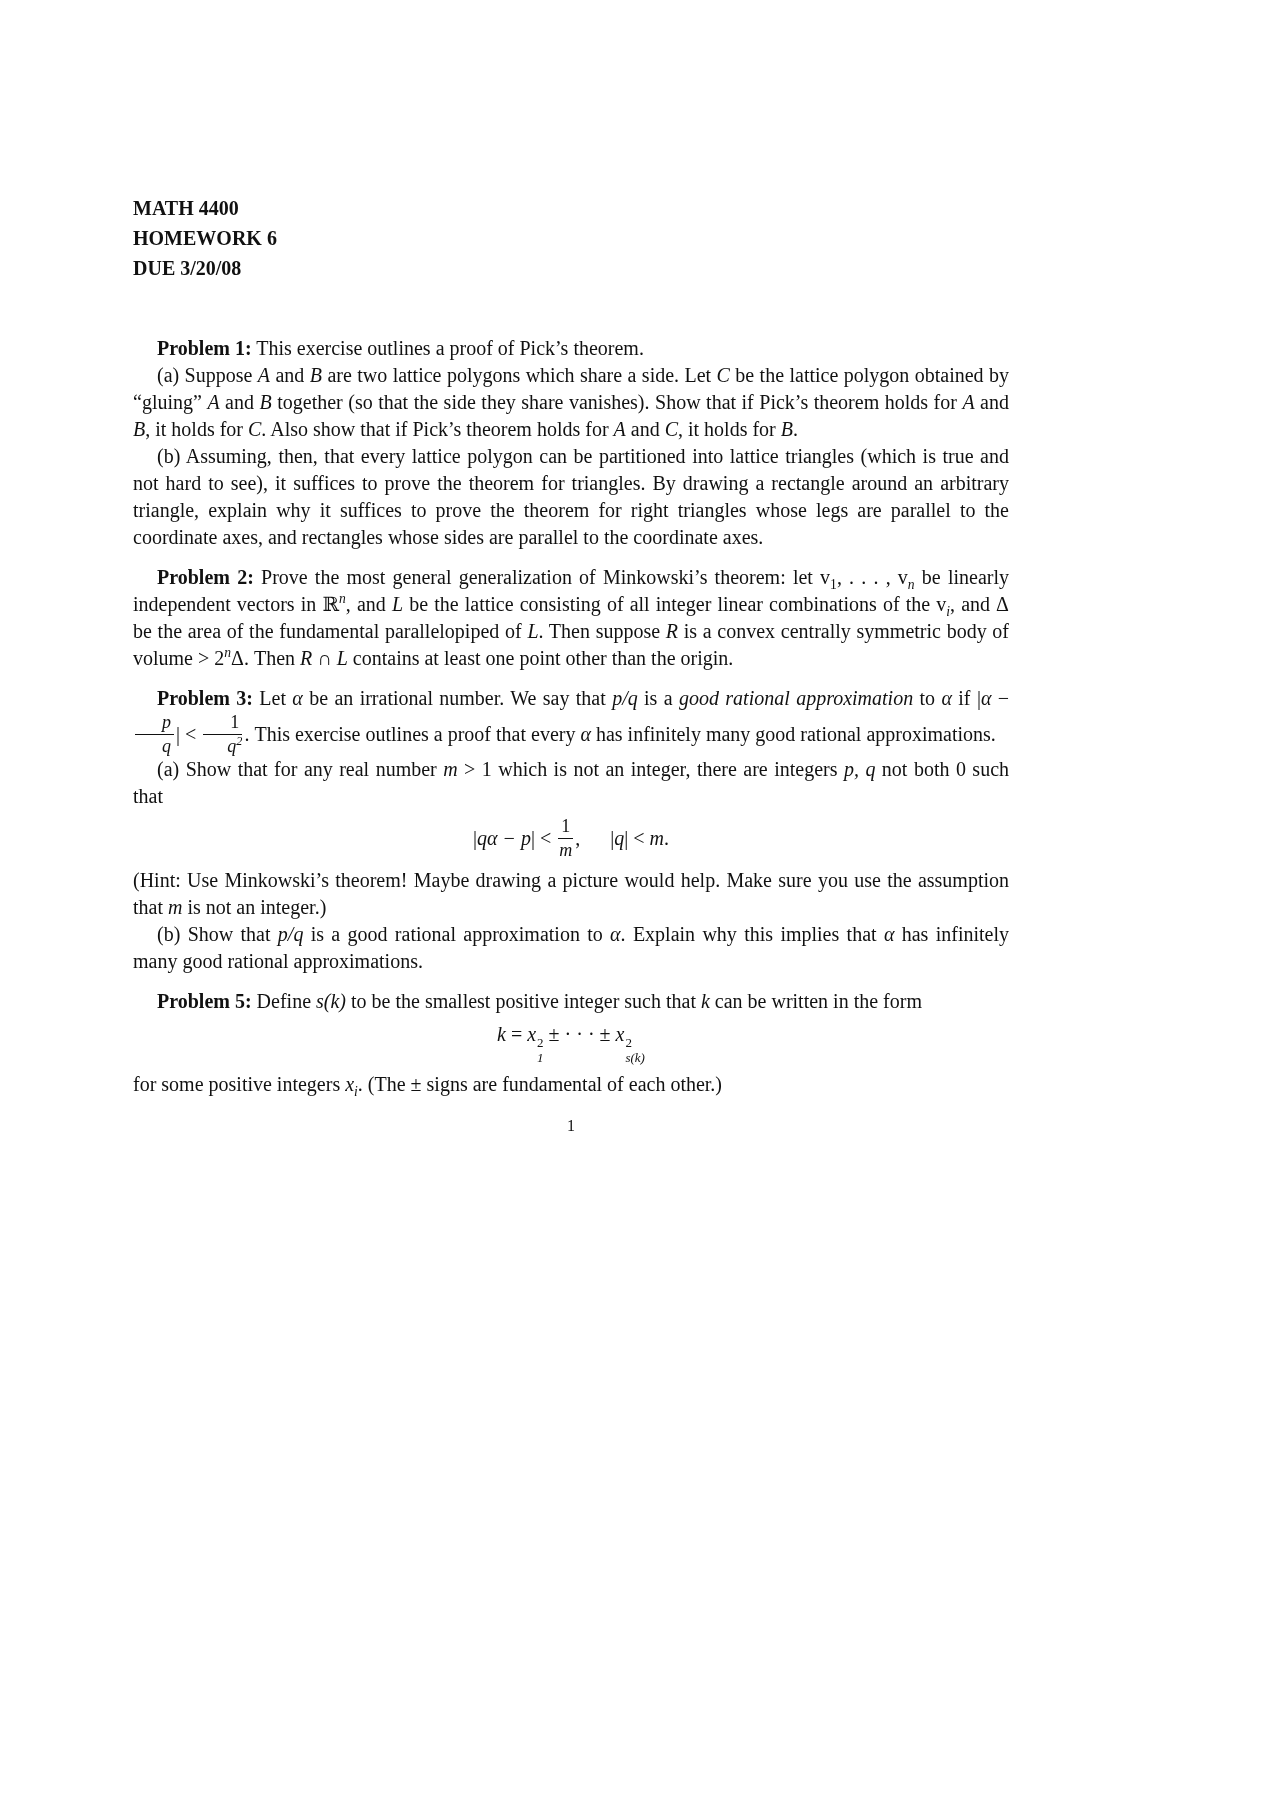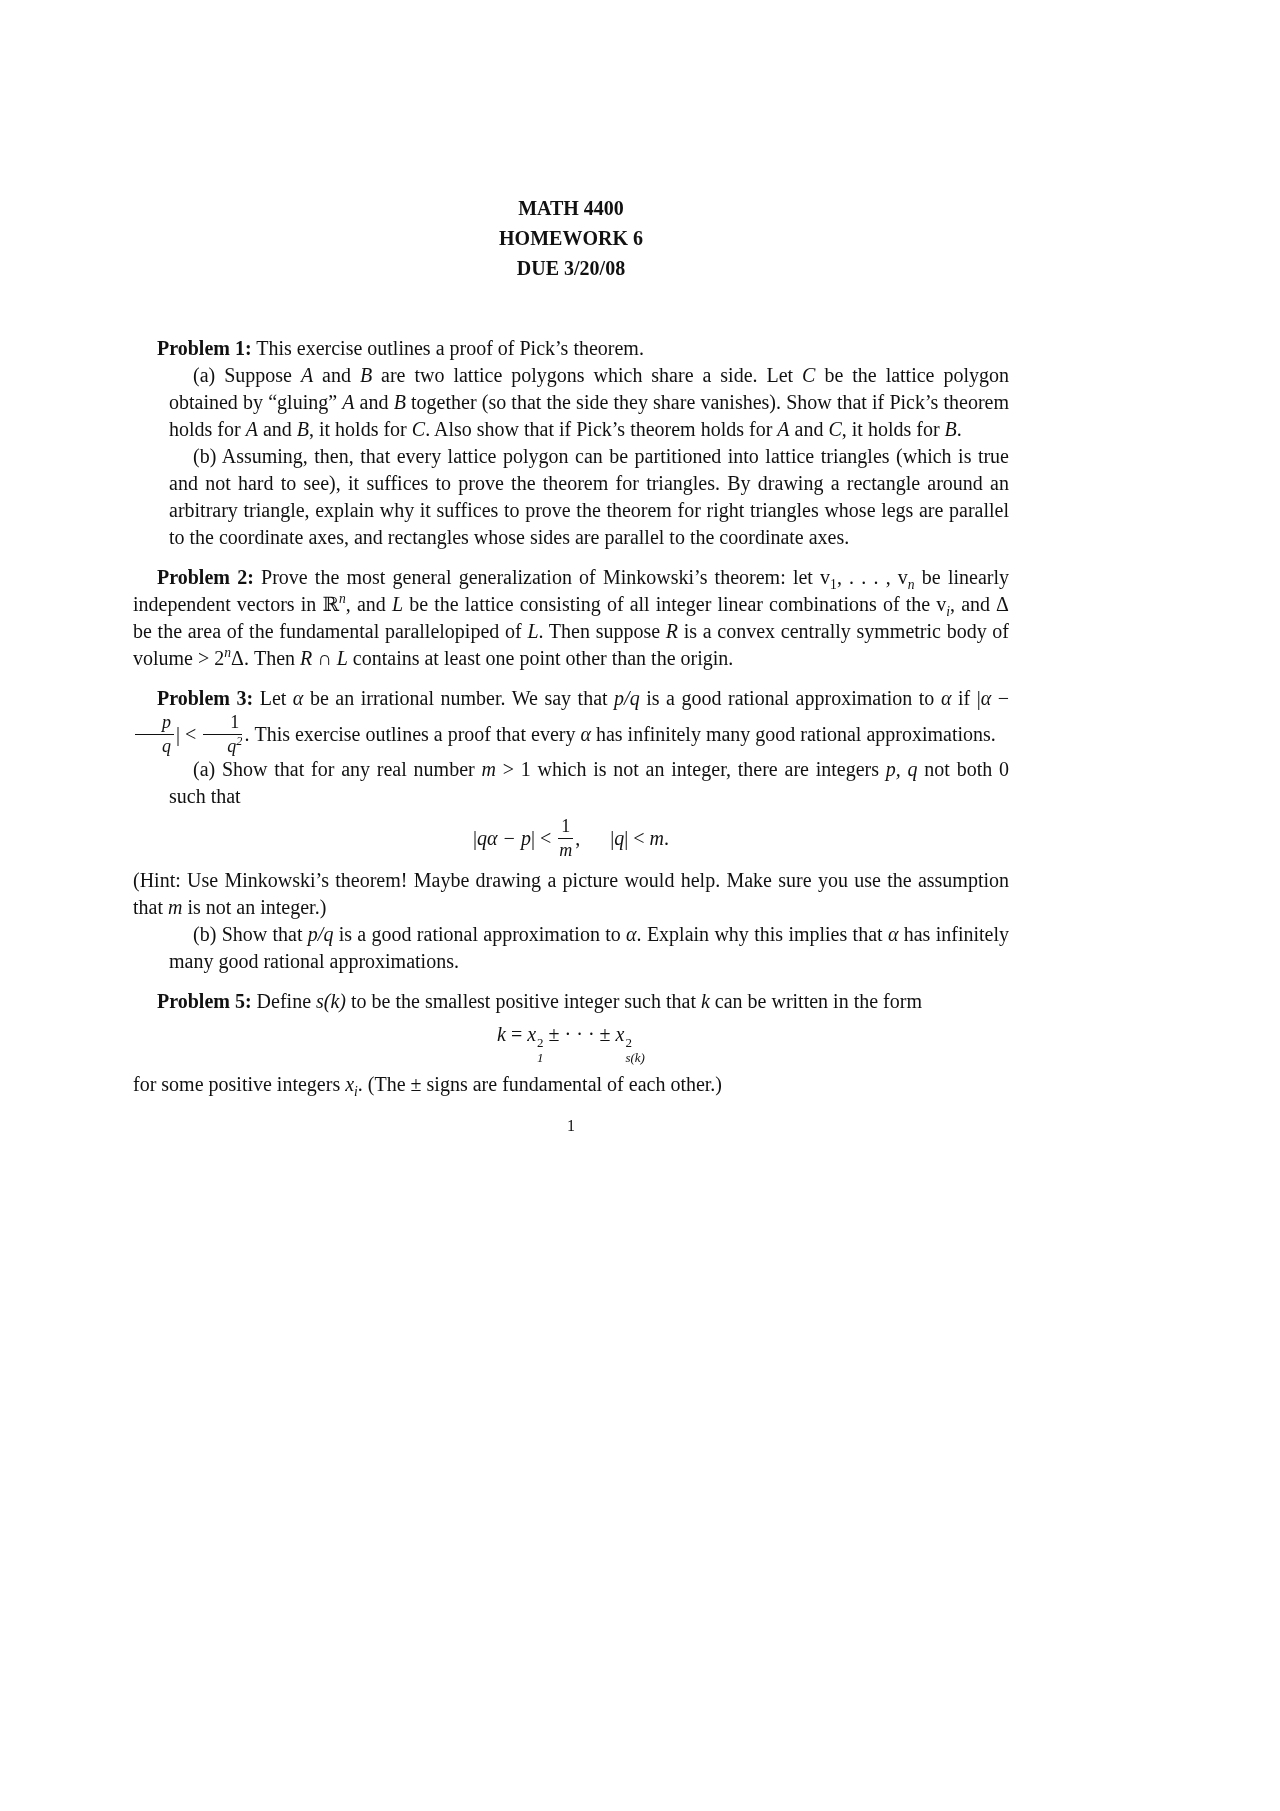--- a/index.html
+++ b/index.html
@@ -15,33 +15,32 @@
   .content{
     position:absolute;
     left:133px;
     top:193px;
     width:876px;
     font-size:20px;
     line-height:27px;
     text-align:justify;
   }
   .title-block{
-    text-align:center;
     font-weight:bold;
     font-size:20px;
     line-height:30px;
     margin-bottom:52px;
   }
   .body p{margin:0;}
-  p.p-indent{text-indent:24px;margin-left:36px;}
+  p.p-indent{text-indent:24px;}
   p.p-problem{text-indent:24px;margin-top:13px;}
   p.p-noindent{text-indent:0;}
   p.equation{text-align:center;text-indent:0;margin:6px 0;}
   .b{font-weight:bold;}
-  .i{}
+  .i{font-style:italic;}
   .m{font-style:italic;}
   .bm{font-weight:normal;font-style:normal;}
   sub,sup{font-size:0.68em;line-height:0;}
   sub.m,sup.m{font-style:italic;}
   .frac{
     display:inline-block;
     text-align:center;
     vertical-align:-0.6em;
     line-height:1.15;
     font-size:0.9em;

